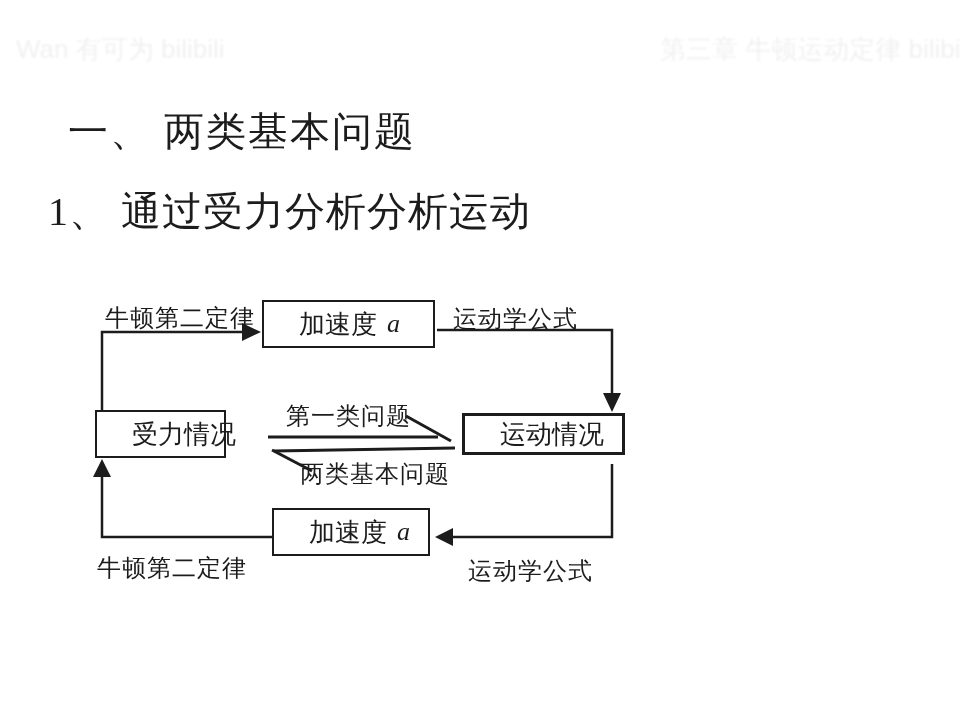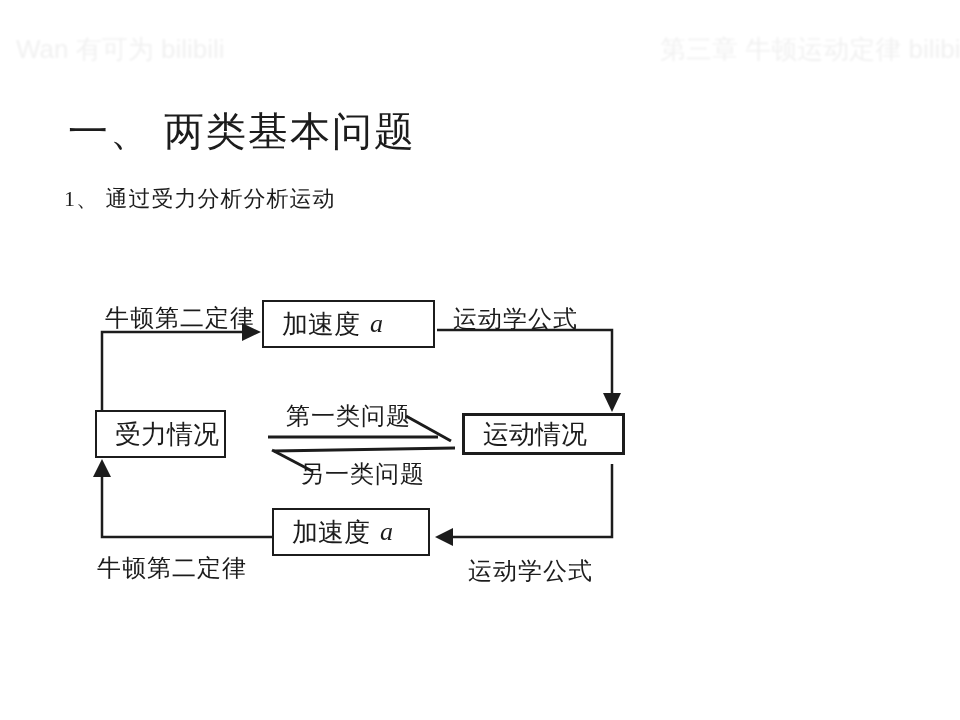--- a/index.html
+++ b/index.html
@@ -10,27 +10,27 @@
   .watermark{
     position:absolute;color:#000;opacity:0.06;filter:blur(0.8px);
     font-size:26px;white-space:nowrap;font-family:"Liberation Sans","DejaVu Sans",sans-serif;
   }
   .wm-left{left:16px;top:32px;}
   .wm-right{left:660px;top:32px;}
   .title{
     position:absolute;left:68px;top:104px;font-size:40px;letter-spacing:2px;white-space:nowrap;
   }
   .list-item{
-    position:absolute;left:64px;font-size:22px;letter-spacing:1px;white-space:nowrap;
+    position:absolute;left:48px;font-size:40px;letter-spacing:1px;white-space:nowrap;
   }
   .item-1{top:184px;}
   .item-2{top:224px;}
   .dbox{
     position:absolute;box-sizing:border-box;border:2px solid #1c1c1c;background:#fff;
-    display:flex;align-items:center;padding-left:18px;font-size:26px;white-space:nowrap;
+    display:flex;align-items:center;padding-left:35px;font-size:26px;white-space:nowrap;
   }
   .dbox i{font-style:italic;margin-left:10px;font-family:"Liberation Serif","DejaVu Serif",serif;}
   .box-accel-top{left:262px;top:300px;width:173px;height:48px;}
   .box-force{left:95px;top:410px;width:131px;height:48px;}
   .box-motion{left:462px;top:413px;width:163px;height:42px;border-width:3px;}
   .box-accel-bottom{left:272px;top:508px;width:158px;height:48px;}
   .edge-label{
     position:absolute;font-size:24px;letter-spacing:1px;white-space:nowrap;
   }
   .lbl-newton-top{left:105px;top:302px;}
@@ -102,17 +102,17 @@
   </div>
 
   <div class="dbox box-accel-bottom">
     <span>加速度</span>
     <i>a</i>
   </div>
 
   <div class="edge-label lbl-newton-top">牛顿第二定律</div>
   <div class="edge-label lbl-kinematics-top">运动学公式</div>
   <div class="edge-label lbl-first-type">第一类问题</div>
-  <div class="edge-label lbl-other-type">另一类问题</div>
+  <div class="edge-label lbl-other-type">两类基本问题</div>
   <div class="edge-label lbl-newton-bottom">牛顿第二定律</div>
   <div class="edge-label lbl-kinematics-bottom">运动学公式</div>
 
 </div>
 
 </body></html>

